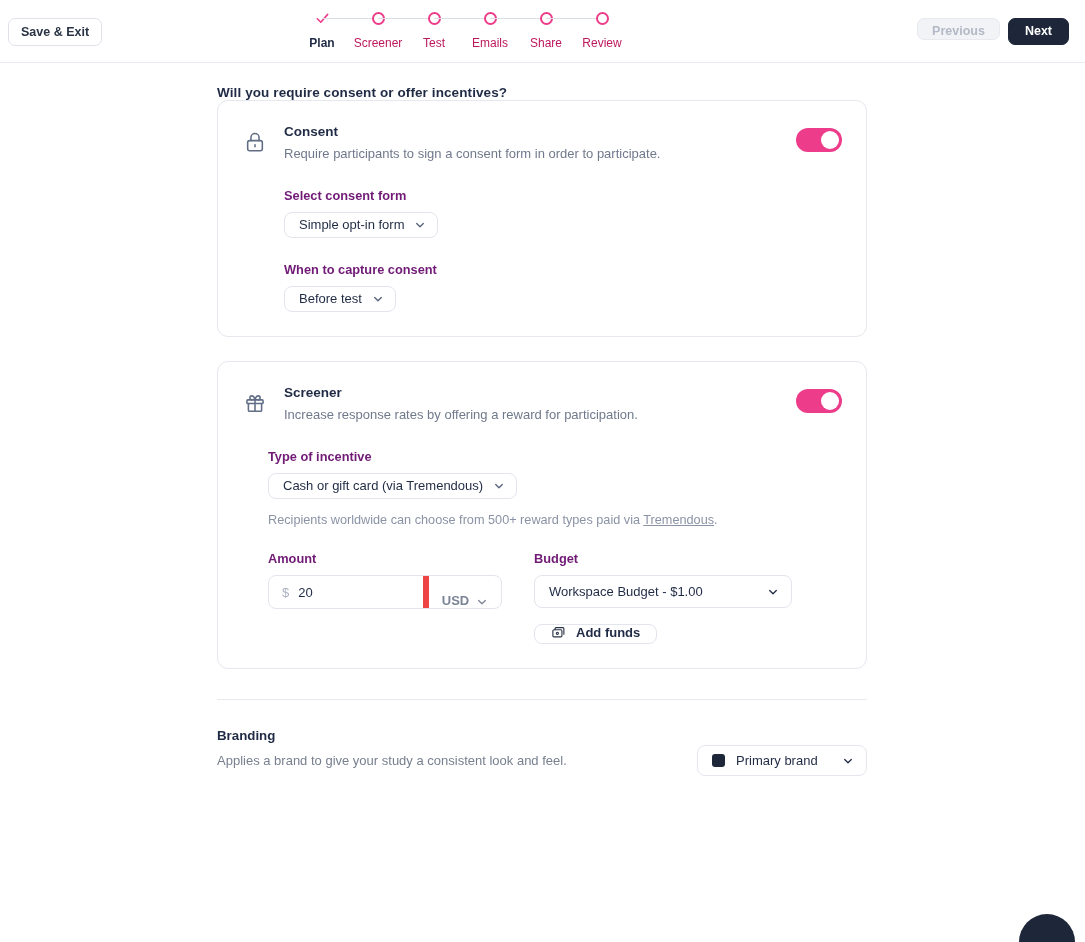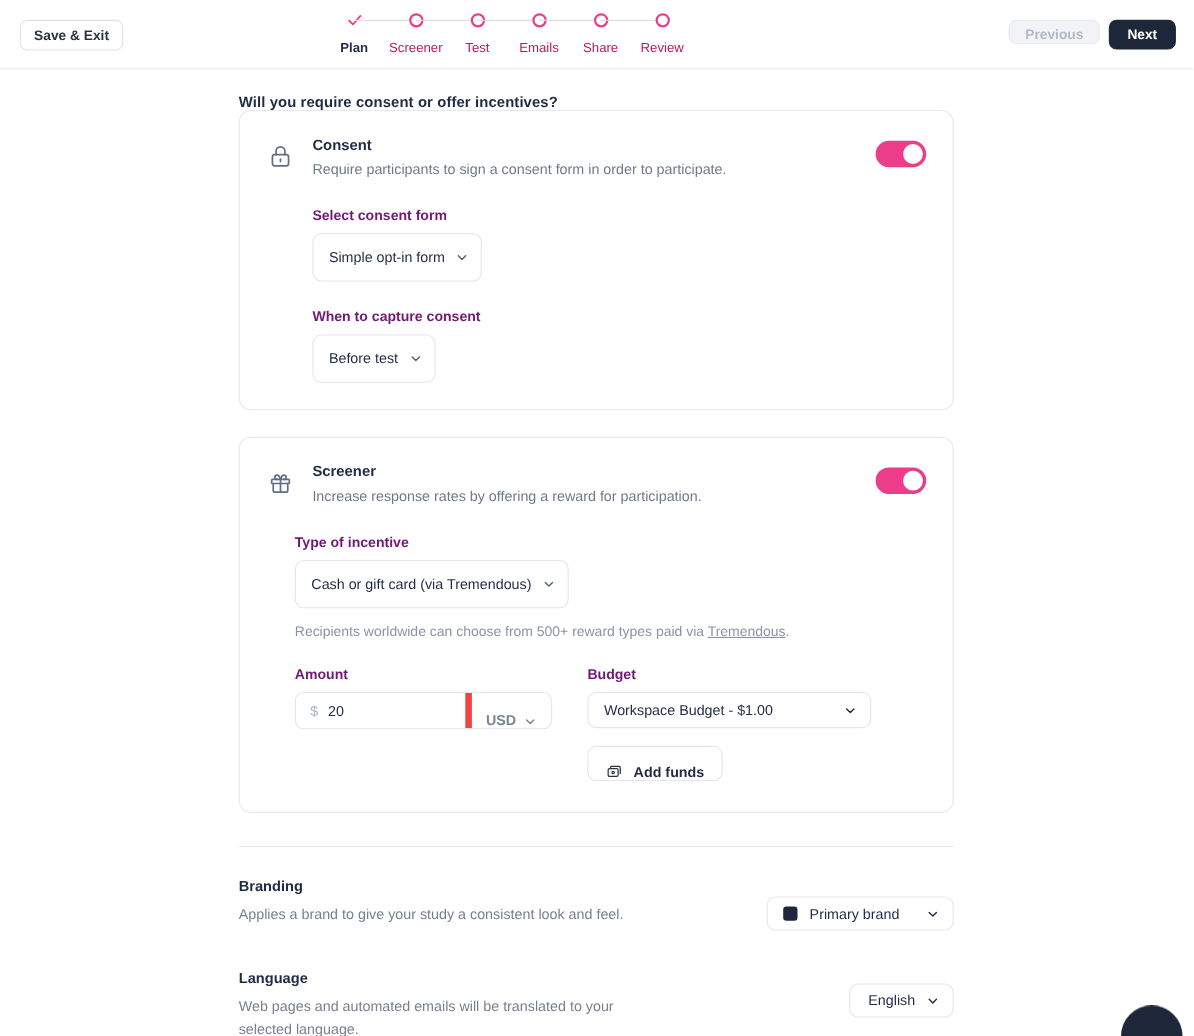--- a/index.html
+++ b/index.html
@@ -20,21 +20,21 @@
     position: relative;
     height: 63px;
     border-bottom: 1px solid #e9ebf0;
     background: #fff;
     display: flex;
     align-items: center;
   }
 
   .save-exit {
     position: absolute;
-    left: 18px;
+    left: 8px;
     top: 18px;
     height: 28px;
     padding: 0 12px;
     border: 1px solid #dfe2e9;
     border-radius: 7px;
     background: #fff;
     font-size: 12.5px;
     font-weight: 600;
     color: #2b3445;
     line-height: 26px;
@@ -205,21 +205,21 @@
     font-size: 12.8px;
     font-weight: 700;
     color: #701a75;
     margin-bottom: 9px;
   }
 
   .select {
     display: inline-flex;
     align-items: center;
     gap: 10px;
-    height: 44px;
+    height: 26px;
     padding: 0 11px 0 14px;
     border: 1px solid #e2e5ec;
     border-radius: 8px;
     background: #fff;
     font-size: 13px;
     color: #1f2a44;
     cursor: pointer;
     white-space: nowrap;
   }
   .select .chev { color: #56607a; flex: none; display:block; }
@@ -296,23 +296,23 @@
     border-radius: 8px;
     background: #fff;
     font-size: 13px;
     font-weight: 400;
     color: #1f2a44;
     cursor: pointer;
   }
   .add-funds {
     margin-top: 16px;
     display: inline-flex;
-    align-items: flex-end;
+    align-items: flex-start;
     gap: 10px;
-    height: 32px;
+    height: 20px;
     padding: 0 16px;
     border: 1px solid #e2e5ec;
     border-radius: 8px;
     background: #fff;
     font-size: 13px;
     font-weight: 600;
     color: #1f2a44;
     cursor: pointer;
   }
 
@@ -596,31 +596,17 @@
         <div class="brand-select">
           <span class="brand-swatch"></span>
           <span>Primary brand</span>
           <svg class="chev" width="12" height="12" viewBox="0 0 16 16" fill="none">
             <path d="M3.6 6 L8 10.4 L12.4 6" stroke="currentColor" stroke-width="1.7" stroke-linecap="round" stroke-linejoin="round"></path>
           </svg>
         </div>
       </div>
     </div>
 
-    <div class="setting-row" style="margin-top:36px;">
-      <div class="setting-text">
-        <div class="setting-title">Language</div>
-        <div class="setting-desc">Web pages and automated emails will be translated to your selected language.</div>
-      </div>
-      <div class="setting-control lang">
-        <div class="lang-select">
-          <span>English</span>
-          <svg class="chev" width="12" height="12" viewBox="0 0 16 16" fill="none">
-            <path d="M3.6 6 L8 10.4 L12.4 6" stroke="currentColor" stroke-width="1.7" stroke-linecap="round" stroke-linejoin="round"></path>
-          </svg>
-        </div>
-      </div>
-    </div>
 
   </div>
 </div>
 
 <button class="help-bubble"></button>
 
 </body></html>

